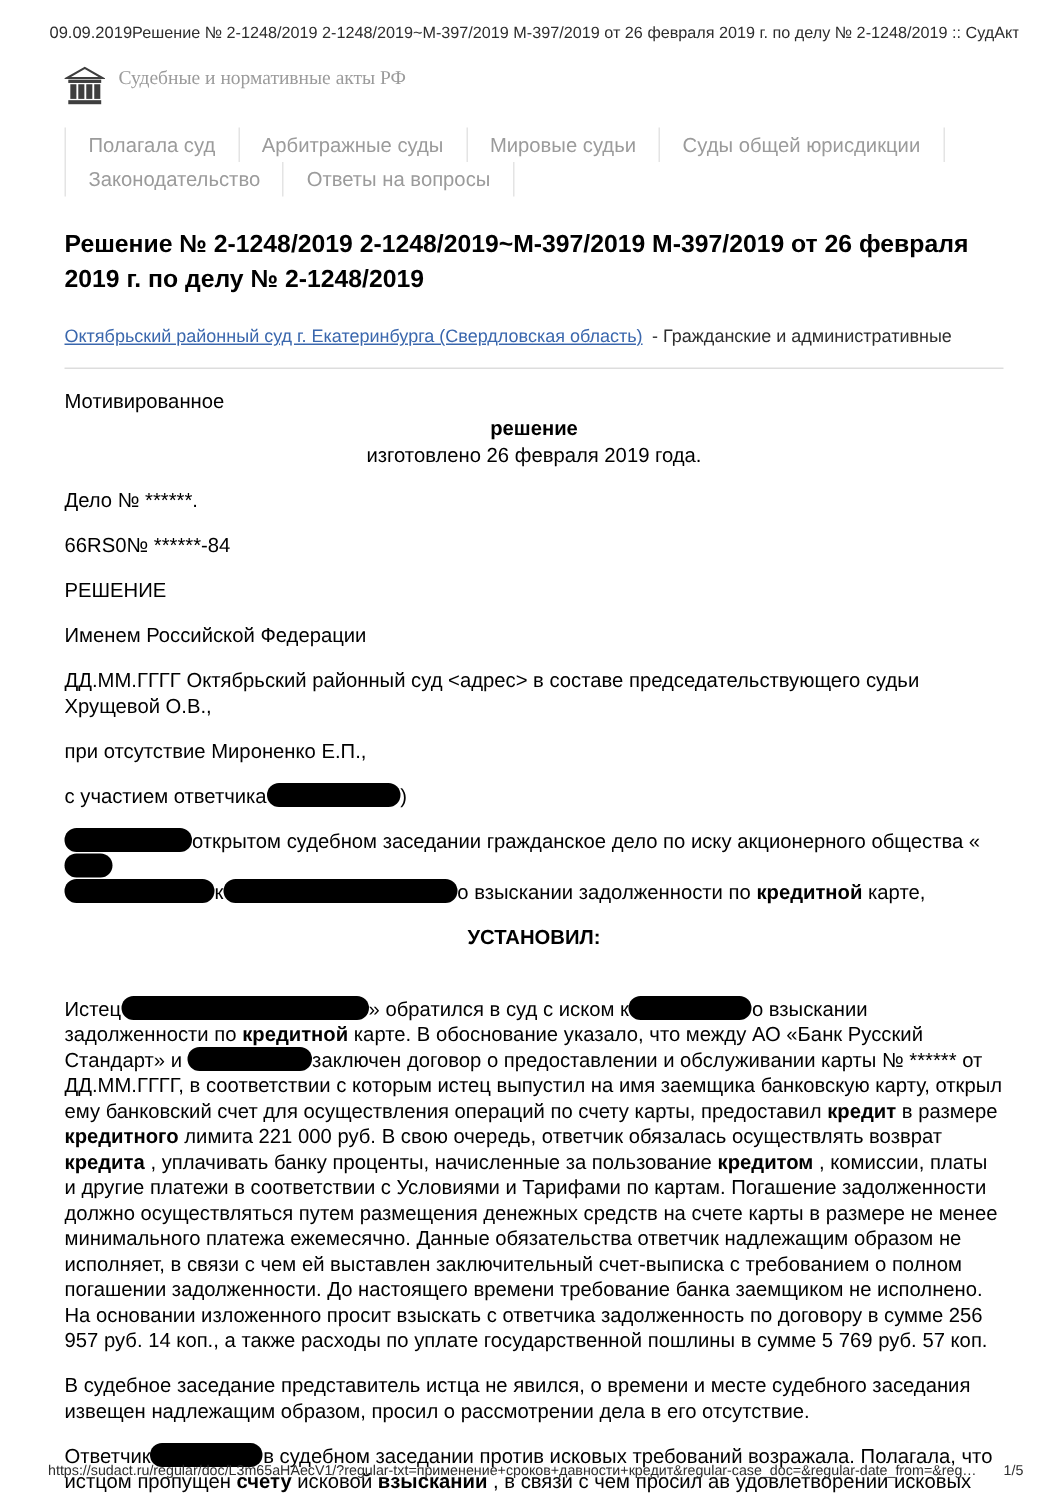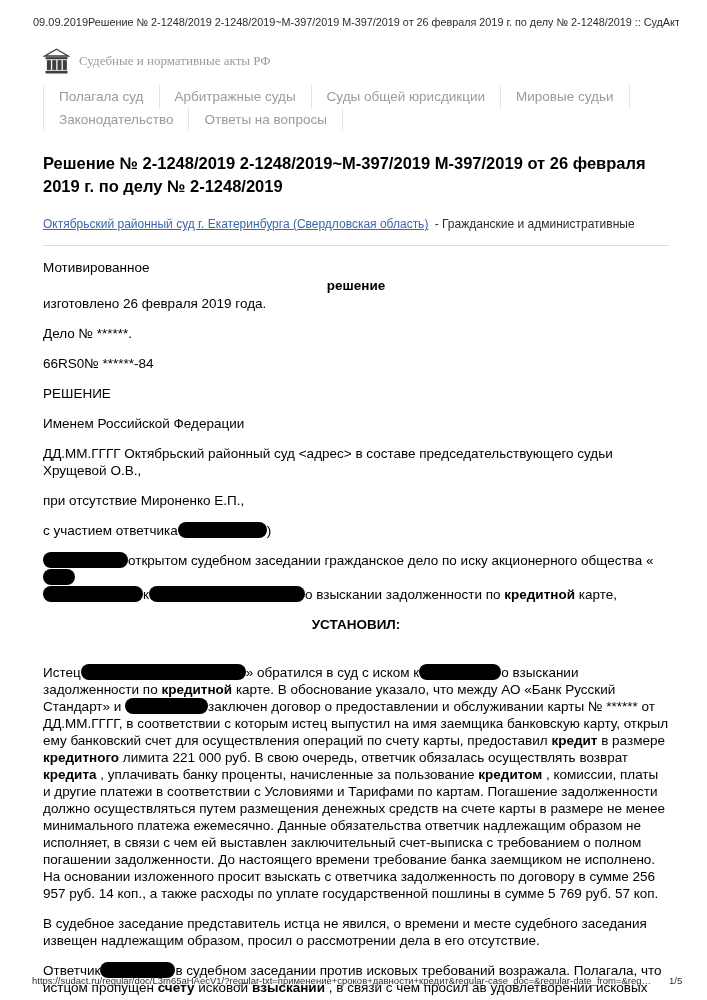--- a/index.html
+++ b/index.html
@@ -37,21 +37,21 @@
     font-size: 9.5px;
     color: #2d2d2d;
     white-space: nowrap;
     text-align: center;
   }
   .print-footer .page-num { margin-left: 18px; }
 
   .content { position: absolute; left: 43px; top: 44px; width: 626px; }
 
   
-  .logo-row { display: flex; align-items: center; height: 34px; }
+  .logo-row { display: flex; height: 34px; }
   .logo-icon { width: 27px; height: 27px; margin-right: 9px; }
   .logo-icon svg { width: 27px; height: 27px; display: block; }
   .logo-text {
     font-family: "Liberation Serif", serif;
     font-size: 13px;
     color: #9b9b9b;
   }
 
   
   .nav { margin-top: 7px; font-size: 13.5px; color: #9b9b9b; }
@@ -73,21 +73,21 @@
     color: #000000;
   }
   .court-line { margin-top: 19px; font-size: 12px; color: #2d2d2d; }
   .court-link { color: #3a67ad; text-decoration: underline; cursor: pointer; }
   .court-category { margin-left: 3px; }
   .rule { border: none; border-top: 1px solid #dddddd; margin: 14px 0 0; height: 0; }
 
   
   .doc { margin-top: 12px; font-size: 13.5px; line-height: 17px; color: #000000; }
   .para { margin: 13px 0 0; }
-  .para.tight { margin-top: 1px; }
+  .para.tight { margin-top: 1px; text-align: center; }
   .para.center { text-align: center; }
   .para.space-after { margin-bottom: 31px; }
   .b { font-weight: bold; }
   .redact {
     display: inline-block;
     background: #000000;
     height: 16px;
     border-radius: 8px;
     vertical-align: -3px;
   }
@@ -116,22 +116,22 @@
           <rect x="3" y="27" width="26" height="3.2" fill="#3e3e3e"></rect>
         </svg>
       </span>
       <span class="logo-text">Судебные и нормативные акты РФ</span>
     </div>
 
     <nav class="nav" id="nav">
         <div class="nav-row">
           <span class="nav-item">Полагала суд</span>
           <span class="nav-item">Арбитражные суды</span>
+          <span class="nav-item">Мировые судьи</span>
           <span class="nav-item">Суды общей юрисдикции</span>
-          <span class="nav-item">Мировые судьи</span>
         </div>
         <div class="nav-row">
           <span class="nav-item">Законодательство</span>
           <span class="nav-item">Ответы на вопросы</span>
         </div>
       </nav>
 
     <h1 class="doc-title">Решение № 2-1248/2019 2-1248/2019~М-397/2019 М-397/2019 от 26 февраля 2019 г. по делу № 2-1248/2019</h1>
 
     <div class="court-line">

